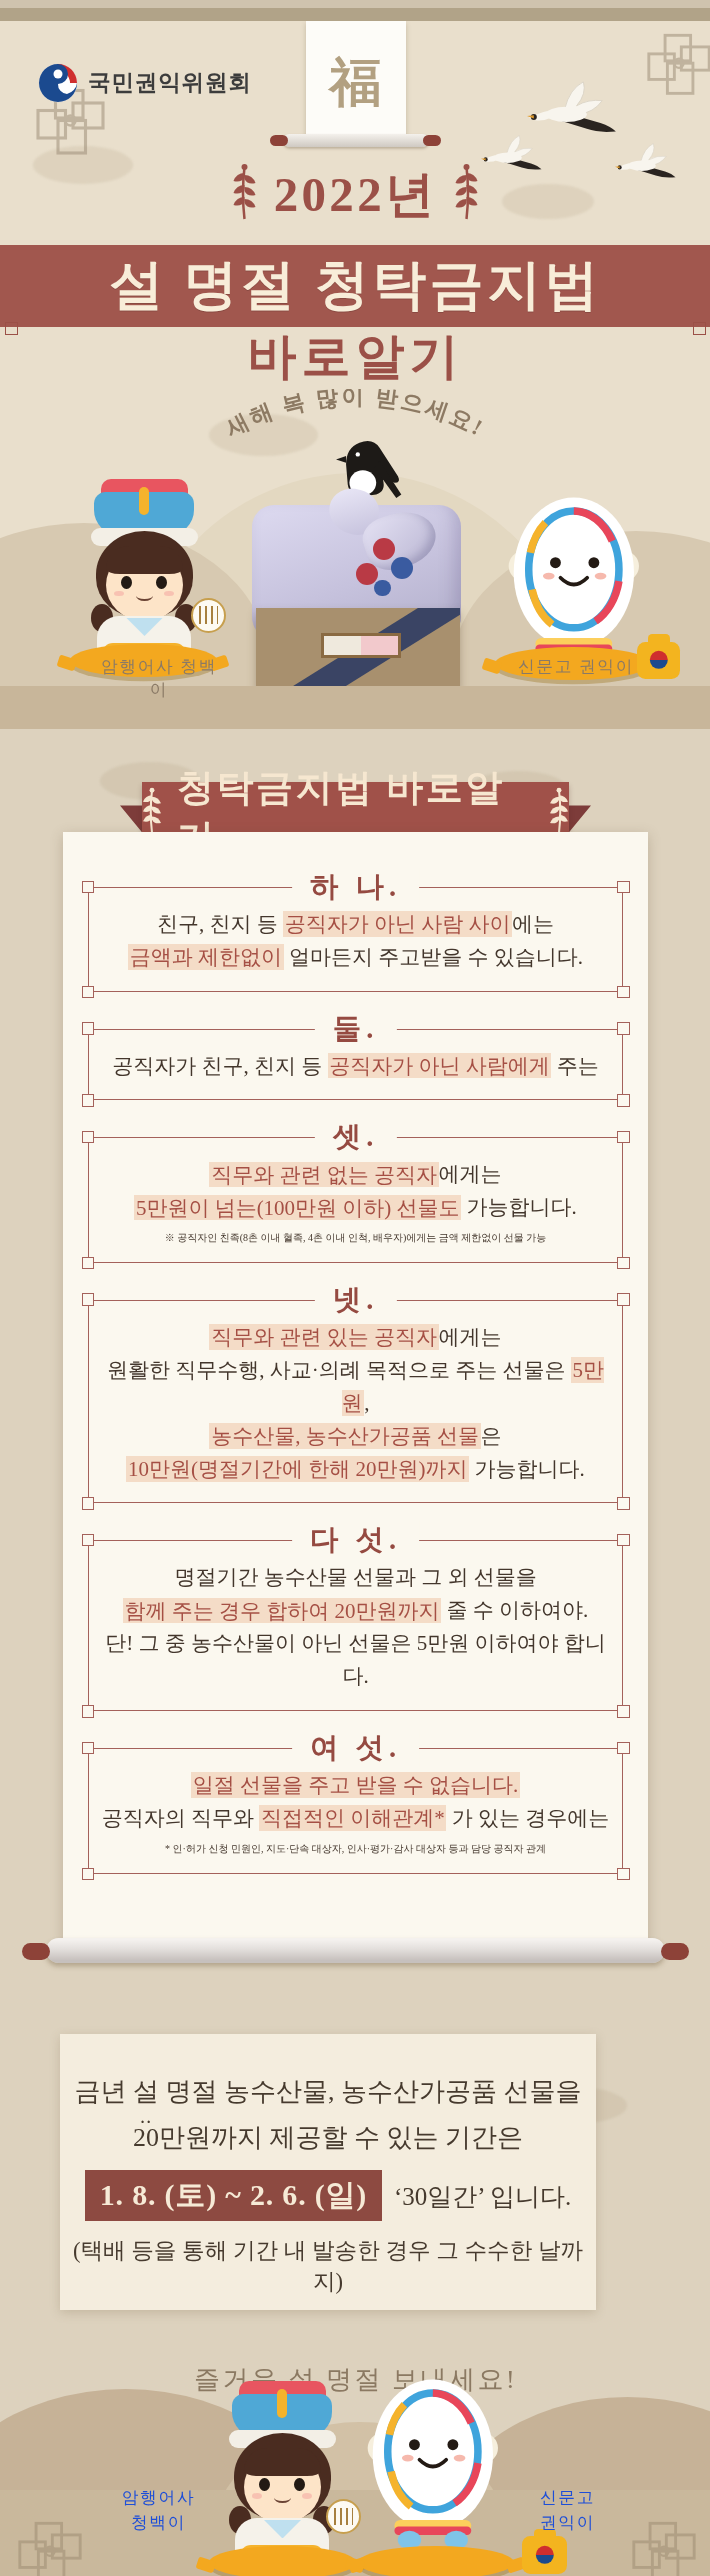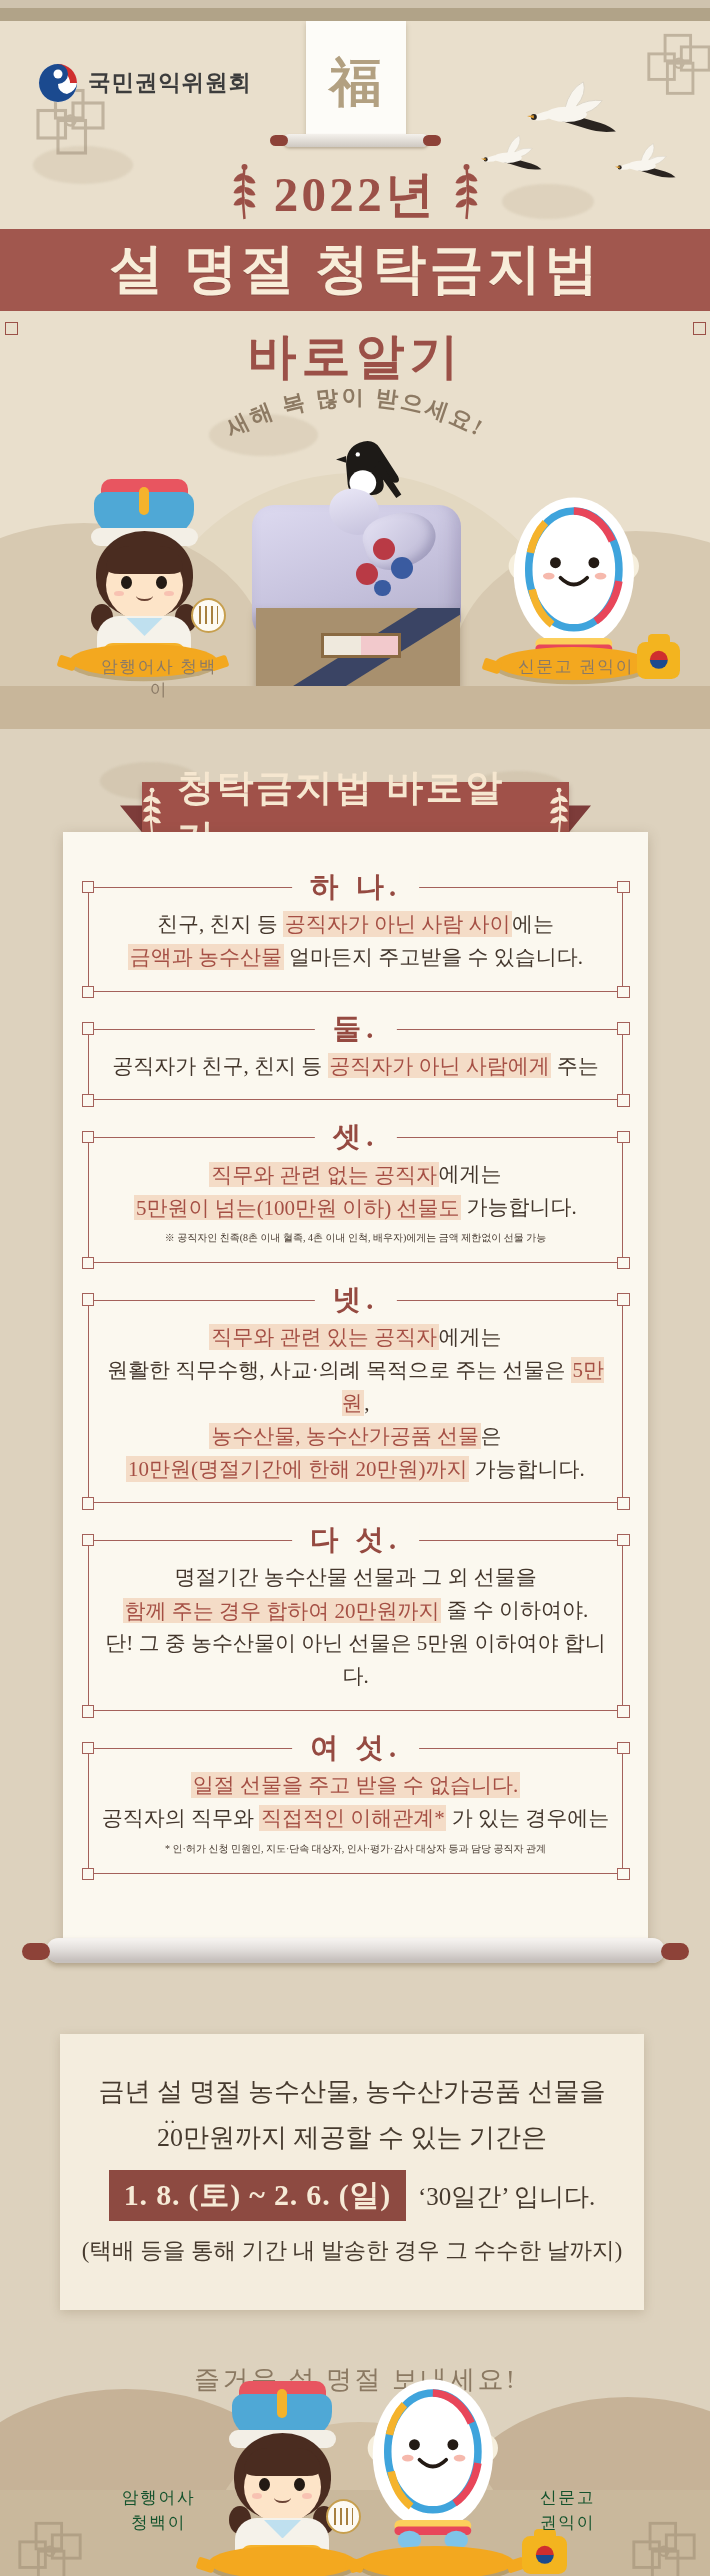--- a/index.html
+++ b/index.html
@@ -34,21 +34,21 @@
   .fu-scroll{position:absolute;left:303px;top:0;width:105px;height:134px;}
   .fu-paper{position:absolute;left:2.5px;top:0;width:100px;height:117px;background:#fdfcf8;box-shadow:0 1.7px 5px rgba(90,70,40,.25);}
   .fu-char{position:absolute;left:0;top:27px;width:105px;text-align:center;font-size:52px;color:#b2a081;font-weight:bold;}
   .fu-rod{position:absolute;left:-20px;top:113px;width:146px;height:13.4px;background:linear-gradient(#f4f1ec,#cfc9c2);border-radius:6.7px;box-shadow:0 1.7px 2.5px rgba(90,70,40,.3);}
   .fu-knob{position:absolute;top:114px;width:18.4px;height:11.7px;background:#8d4238;border-radius:5.9px;}
 
   .year-row{position:absolute;left:0;top:141px;width:711px;text-align:center;color:#9b5047;}
   .year-title{font-size:49px;font-weight:bold;letter-spacing:3.3px;vertical-align:middle;}
   .branch{display:inline-block;vertical-align:middle;margin:0 13.4px;color:#9b5047;}
 
-  .banner{position:absolute;left:0;top:208px;width:711px;height:82px;background:#a1574e;
+  .banner{position:absolute;left:0;top:224px;width:711px;height:82px;background:#a1574e;
      display:flex;align-items:center;justify-content:center;}
   .banner-title{font-size:54px;font-weight:bold;color:#f8edd9;letter-spacing:3.3px;text-shadow:0 0.8px 0 rgba(0,0,0,.15);}
   .sub-title{position:absolute;left:0;top:303px;width:711px;text-align:center;font-size:49px;font-weight:bold;color:#9b5047;letter-spacing:5px;}
   .edge-mark{position:absolute;top:301px;width:13.4px;height:13.4px;border:1.7px solid #9b5047;background:transparent;}
 
   .arch-svg{position:absolute;left:79px;top:368px;}
   .big-arch{position:absolute;left:131px;top:452px;width:452px;height:452px;border-radius:50%;background:#e3d8c1;}
   .mountain{position:absolute;border-radius:50%;}
 
   .char-label{position:absolute;font-size:16.7px;color:#8a7a66;letter-spacing:1.7px;text-align:center;}
@@ -129,31 +129,31 @@
   .corner.bl{left:-7.5px;bottom:-7.5px;} .corner.br{right:-7.5px;bottom:-7.5px;}
   .law-line{font-size:21px;line-height:33px;color:#43362c;letter-spacing:0;}
   .law-line .hl{background:#f4dcc7;color:#a54f44;padding:0.8px 1.7px;}
   .law-note{margin-top:6.7px;font-size:10px;color:#43362c;letter-spacing:0;}
 
   .rod{position:absolute;left:46px;top:1930px;width:619px;height:25px;border-radius:12.5px;
      background:linear-gradient(#f4f1ee 8%,#e3dfdc 45%,#c6c0bd 90%);box-shadow:0 3.3px 5px rgba(100,80,50,.35);}
   .rod-knob{position:absolute;top:1935px;width:28.4px;height:16.7px;background:#8d4238;border-radius:8.4px;}
 
   
-  .panel{position:absolute;left:60px;top:12.5px;width:584px;height:276px;background:#f4edde;
+  .panel{position:absolute;left:60px;top:12.5px;width:536px;height:276px;background:#f4edde;
      box-shadow:0 3.3px 10px rgba(110,90,60,.22);text-align:center;color:#463a2e;}
   .panel .l{font-size:26px;letter-spacing:0;}
   .dotted{position:relative;display:inline-block;}
   .dotted:before{content:"‥";position:absolute;left:50%;top:-17.6px;transform:translateX(-50%);
      font-size:18.4px;letter-spacing:0.8px;color:#463a2e;}
   .chip{display:inline-block;background:#8d4a41;color:#f6ead6;font-size:30px;font-weight:bold;
      padding:5px 15px;letter-spacing:0.8px;}
   .chip-suffix{font-size:25px;margin-left:8.4px;}
   .farewell{position:absolute;left:0;top:341px;width:711px;text-align:center;font-size:26px;color:#8b7962;letter-spacing:2.5px;}
-  .f-label{position:absolute;font-size:16.7px;color:#14532d;letter-spacing:1.7px;text-align:center;line-height:25px;}
+  .f-label{position:absolute;font-size:16.7px;color:#1d4ed8;letter-spacing:1.7px;text-align:center;line-height:25px;}
 </style>
 </head>
 <body>
 
 <svg width="0" height="0" style="position:absolute">
   <defs>
     <g id="branch-shape">
       <path d="M12 4 Q9 30 12 56" stroke="currentColor" stroke-width="2.5" fill="none"></path>
       <path d="M12 10 Q4 10 1 18 Q9 20 12 14 Z" fill="currentColor"></path>
       <path d="M12 12 Q20 12 23 20 Q15 22 12 16 Z" fill="currentColor"></path>
@@ -375,21 +375,21 @@
 
   <div class="paper" data-name="scroll-paper">
     <div id="sections" data-name="law-sections">
         <div class="law-box" data-name="law-section-1">
           <span class="corner tl" data-name="frame-corner-mark"></span>
           <span class="corner tr" data-name="frame-corner-mark"></span>
           <span class="corner bl" data-name="frame-corner-mark"></span>
           <span class="corner br" data-name="frame-corner-mark"></span>
           <div class="law-no" data-name="law-section-number">하 나.</div>
           <div class="law-line" data-name="law-section-line"><span>친구, 친지 등 </span><span class="hl">공직자가 아닌 사람 사이</span><span>에는</span></div>
-          <div class="law-line" data-name="law-section-line"><span class="hl">금액과 농수산물</span><span> 얼마든지 주고받을 수 있습니다.</span></div>
+          <div class="law-line" data-name="law-section-line"><span class="hl">금액과 제한없이</span><span> 얼마든지 주고받을 수 있습니다.</span></div>
         </div>
         <div class="law-box" data-name="law-section-2">
           <span class="corner tl" data-name="frame-corner-mark"></span>
           <span class="corner tr" data-name="frame-corner-mark"></span>
           <span class="corner bl" data-name="frame-corner-mark"></span>
           <span class="corner br" data-name="frame-corner-mark"></span>
           <div class="law-no" data-name="law-section-number">둘.</div>
           <div class="law-line" data-name="law-section-line"><span>공직자가 친구, 친지 등 </span><span class="hl">공직자가 아닌 사람에게</span><span> 주는</span></div>
         </div>
         <div class="law-box" data-name="law-section-3">

